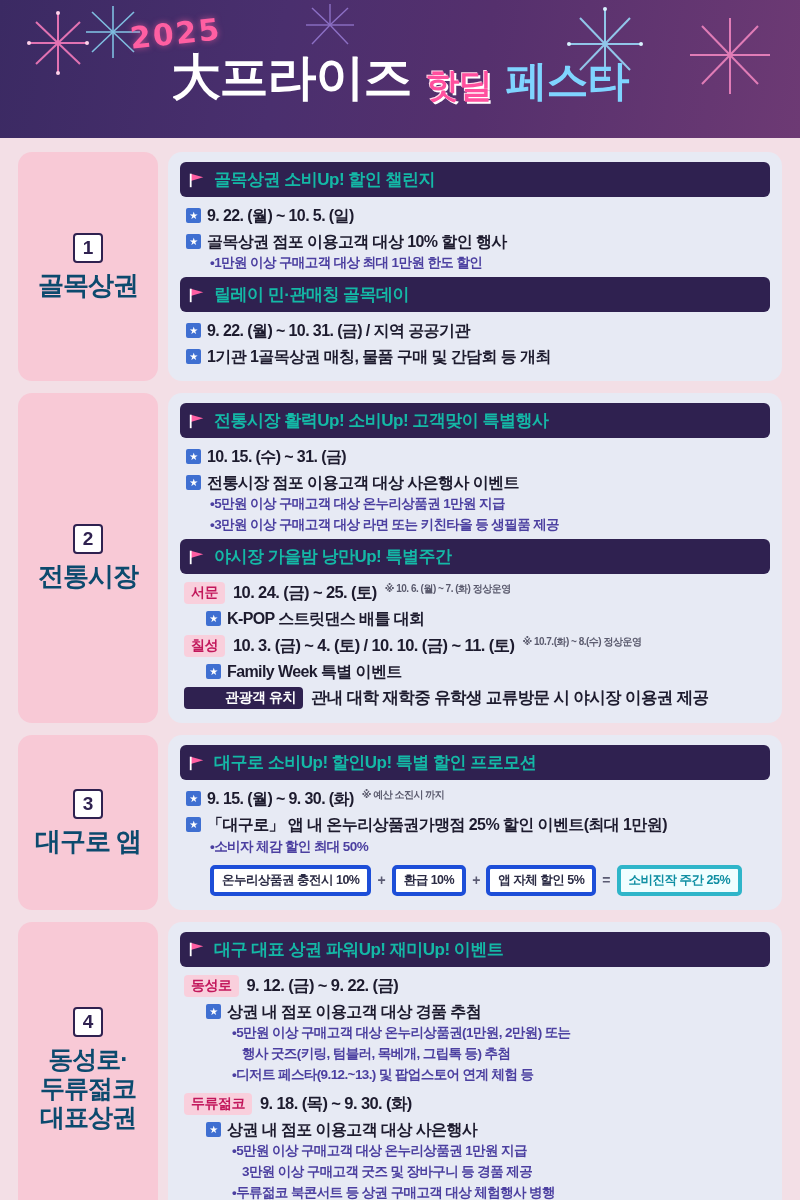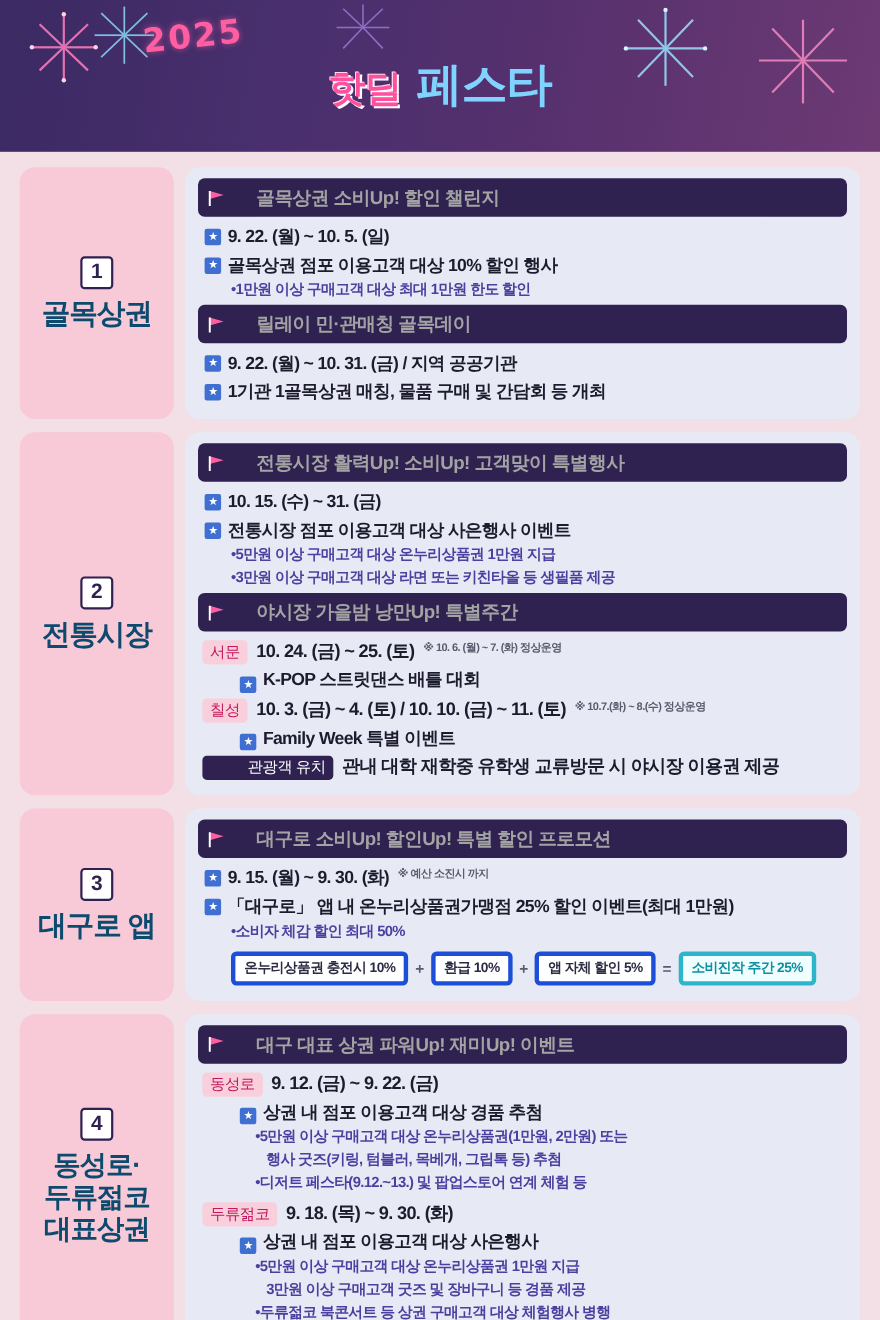--- a/index.html
+++ b/index.html
@@ -91,23 +91,23 @@
   .sec-body {
     flex: 1;
     background: #e7eaf4;
     border-radius: 14px;
     padding: 10px 12px 12px 12px;
   }
 
   .bar {
     background: #2f2150;
     border-radius: 6px;
-    color: #a3a3a3;
+    color: #14b8a6;
     font-size: 17px; font-weight: bold;
-    padding: 6px 10px 6px 53px;
+    padding: 6px 10px 6px 34px;
     position: relative;
     letter-spacing: -.5px;
     margin-bottom: 8px;
   }
   .bar .flag {
     position: absolute; left: 8px; top: 50%;
     transform: translateY(-50%);
     width: 18px; height: 18px;
   }
 
@@ -130,40 +130,40 @@
     margin: 2px 0 2px 30px; letter-spacing: -.6px; line-height: 1.4;
   }
   .sub::before { content: "\2022 "; color: #4b3fa0; }
   .sub.noDot::before { content: ""; }
   .note { font-size: 10px; font-weight: bold; color: #5b5b6e; margin-left: 8px; letter-spacing: -.5px; }
 
   .tagrow { display: flex; align-items: flex-start; margin: 5px 0 2px 4px; }
   .tag {
     flex: 0 0 auto;
     background: #f9cfdc; color: #c2175b;
-    font-size: 14px; font-weight: normal;
+    font-size: 14px; font-weight: bold;
     border-radius: 4px; padding: 2px 7px; margin-right: 8px;
     letter-spacing: -.5px; white-space: nowrap;
   }
   .tag.dark { background: #2f2150; color: #ffffff; padding-left: 41px; }
   .tagrow .txt { font-size: 16.5px; font-weight: bold; color: #1d1b2e; letter-spacing: -.6px; line-height: 1.3; }
 
   .chips { display: flex; align-items: center; margin: 8px 0 2px 30px; flex-wrap: wrap; gap: 0; }
   .chip {
     border: 4px solid #1d4ed8; background: #ffffff;
     border-radius: 5px; padding: 3px 8px;
     font-size: 12.5px; font-weight: bold; color: #2b2b44;
     letter-spacing: -.5px;
   }
   .chip.hl { border-color: #2fb5c9; color: #0f8fa3; background: #f0feff; }
   .plus { font-size: 14px; font-weight: bold; color: #5a5a72; margin: 0 6px; }
   .eq { font-size: 14px; font-weight: bold; color: #5a5a72; margin: 0 6px; }
 
   .blk { margin-top: 4px; }
-  .indent { margin-left: 38px; align-items: flex-end; }
+  .indent { margin-left: 26px; }
 </style>
 </head>
 <body>
 
 <div class="poster">
 
   <div class="header">
 
     <div class="spark" style="left:18px;top:8px">
       <svg width="80" height="70" viewBox="0 0 80 70">
@@ -243,20 +243,21 @@
             <path d="M30 25 L6 25"></path>
             <path d="M30 25 L12 8"></path>
         </g>
       </svg>
     </div>
 
     <div class="year">2025</div>
 
     <div class="header-inner">
       <div class="title-row">
+        <span class="t1">大프라이즈</span>
         <span class="t2">핫딜</span>
         <span class="t3">페스타</span>
       </div>
     </div>
   </div>
 
   <div class="body-wrap">
 
     <div class="section">
       <div class="sec-label">

